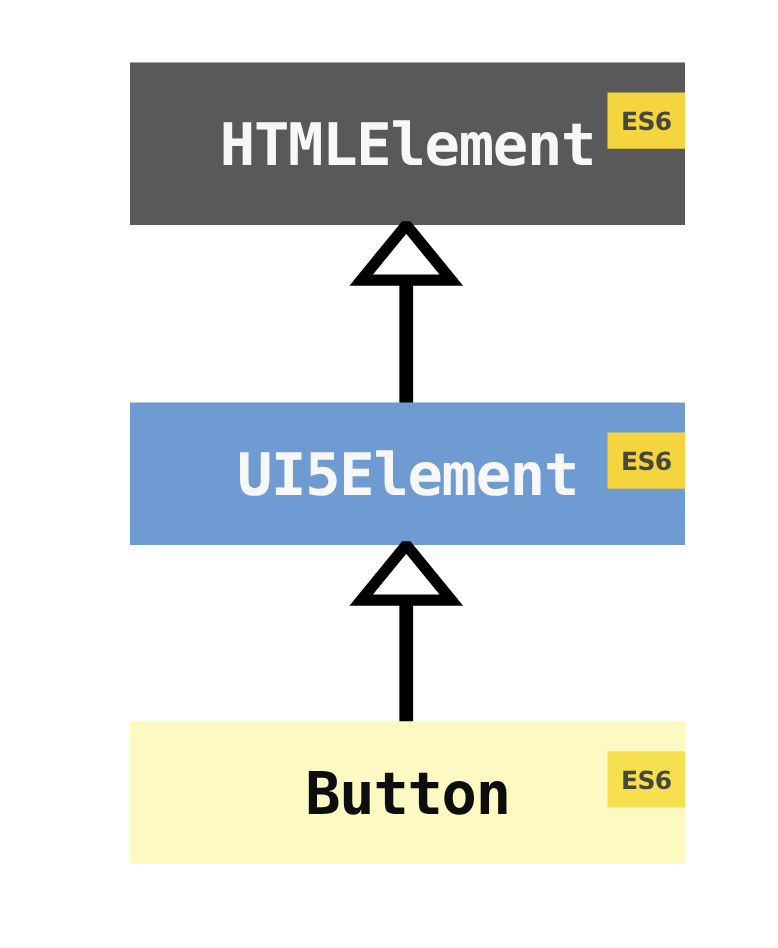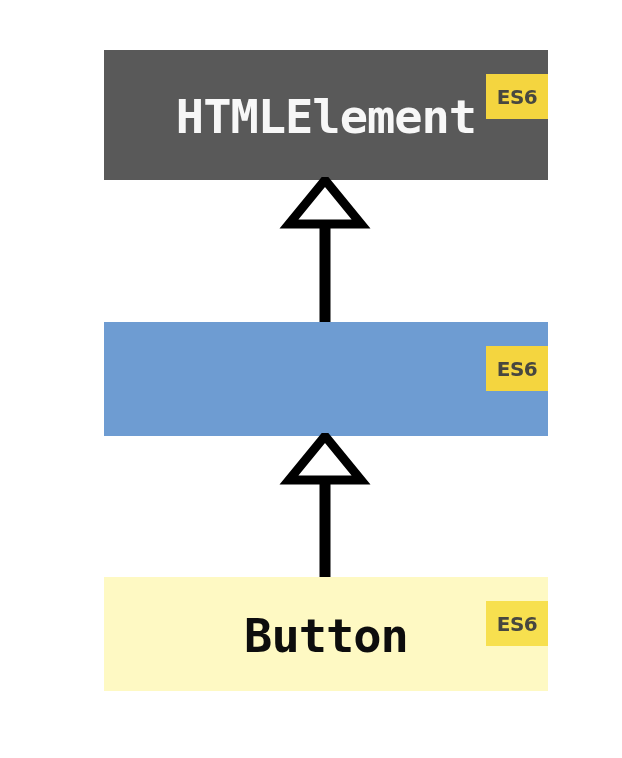--- a/index.html
+++ b/index.html
@@ -68,20 +68,21 @@
     <span class="node-label" style="color: rgb(247, 247, 247);">HTMLElement</span>
     <span class="badge" style="background: rgb(244, 213, 63); color: rgb(71, 71, 64);">ES6</span>
   </div>
 
   <svg class="arrow arrow-upper" viewBox="0 0 92 146" aria-hidden="true">
     <line x1="46" y1="46" x2="46" y2="146" stroke="#000000" stroke-width="11"></line>
     <polygon points="46,3 10,47 82,47" fill="#ffffff" stroke="#000000" stroke-width="9" stroke-linejoin="miter"></polygon>
   </svg>
 
   <div class="node node-ui5element" style="background: rgb(110, 156, 210);">
+    <span class="node-label" style="color: rgb(247, 247, 247);">UI5Element</span>
     <span class="badge" style="background: rgb(244, 213, 63); color: rgb(71, 71, 64);">ES6</span>
   </div>
 
   <svg class="arrow arrow-lower" viewBox="0 0 92 146" aria-hidden="true">
     <line x1="46" y1="46" x2="46" y2="146" stroke="#000000" stroke-width="11"></line>
     <polygon points="46,3 10,47 82,47" fill="#ffffff" stroke="#000000" stroke-width="9" stroke-linejoin="miter"></polygon>
   </svg>
 
   <div class="node node-button" style="background: #fef9c3;">
     <span class="node-label" style="color: rgb(13, 13, 13);">Button</span>

